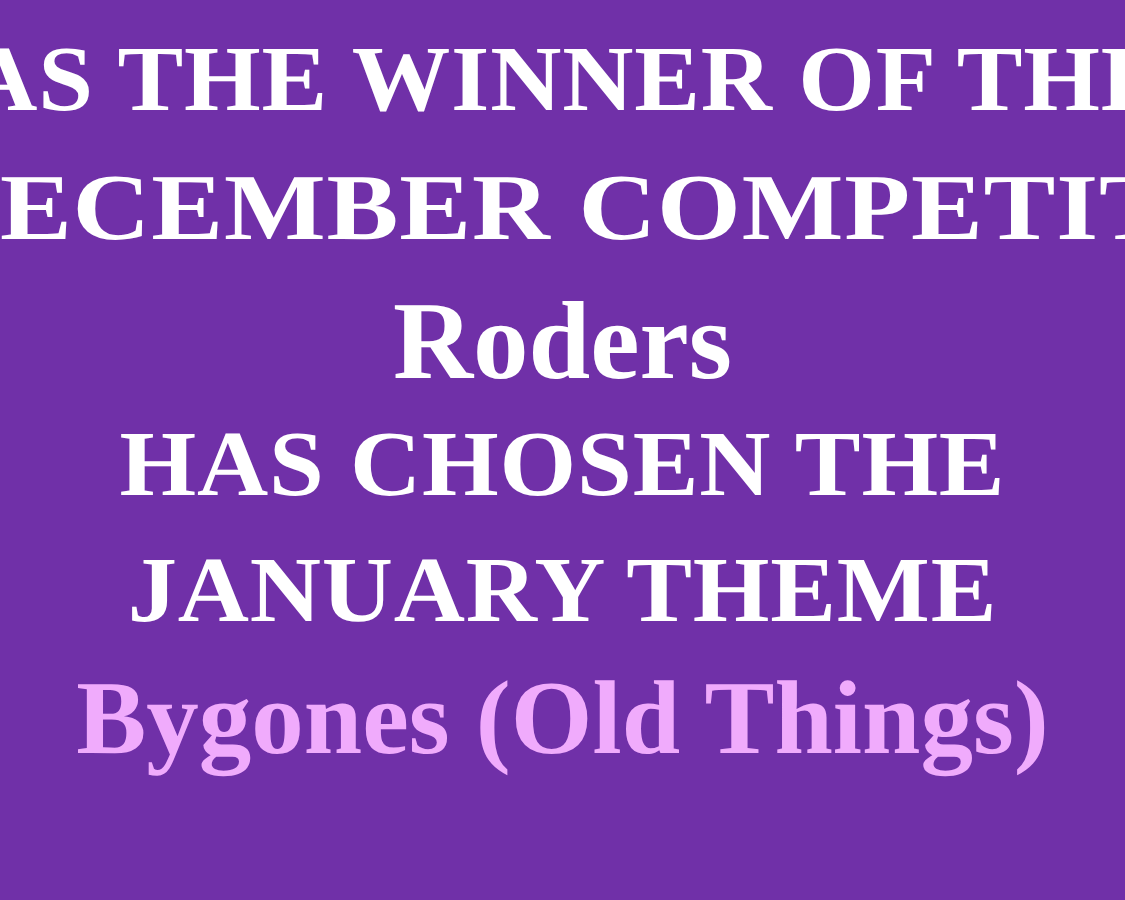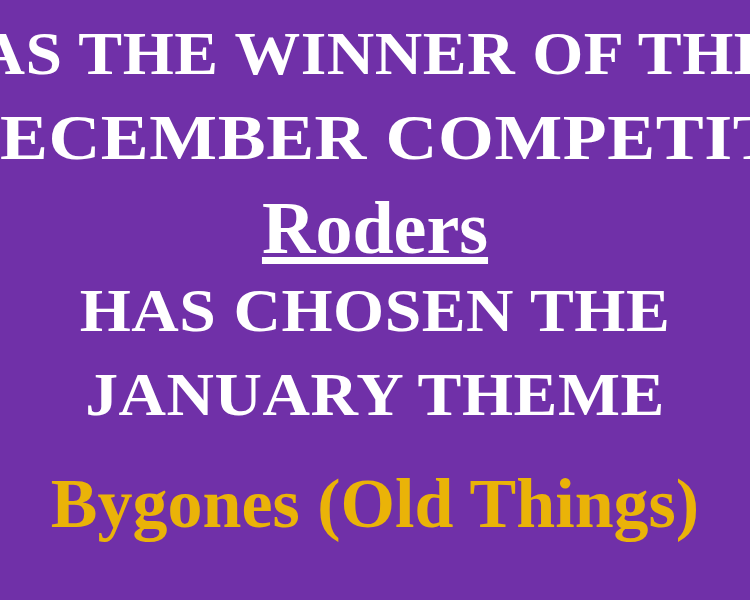--- a/index.html
+++ b/index.html
@@ -60,21 +60,21 @@
 </style>
 </head>
 <body>
 
 <div id="poster" style="background: rgb(112, 48, 168);">
 
   <div class="line caps line-1" style="color: rgb(255, 255, 255);">AS THE WINNER OF THE</div>
 
   <div class="line caps line-2" style="color: rgb(255, 255, 255);">DECEMBER COMPETITION</div>
 
-  <div class="line title line-3" style="color: rgb(255, 255, 255); text-decoration: underline;">Roders</div>
+  <div class="line title line-3" style="color: rgb(255, 255, 255);">Roders</div>
 
   <div class="line caps line-4" style="color: rgb(255, 255, 255);">HAS CHOSEN THE</div>
 
   <div class="line caps line-5" style="color: rgb(255, 255, 255);">JANUARY THEME</div>
 
-  <div class="line title line-6" style="color: #eab308; margin-top: 24px;">Bygones (Old Things)</div>
+  <div class="line title line-6" style="color: #f0abfc;">Bygones (Old Things)</div>
 
 </div>
 
 </body></html>

